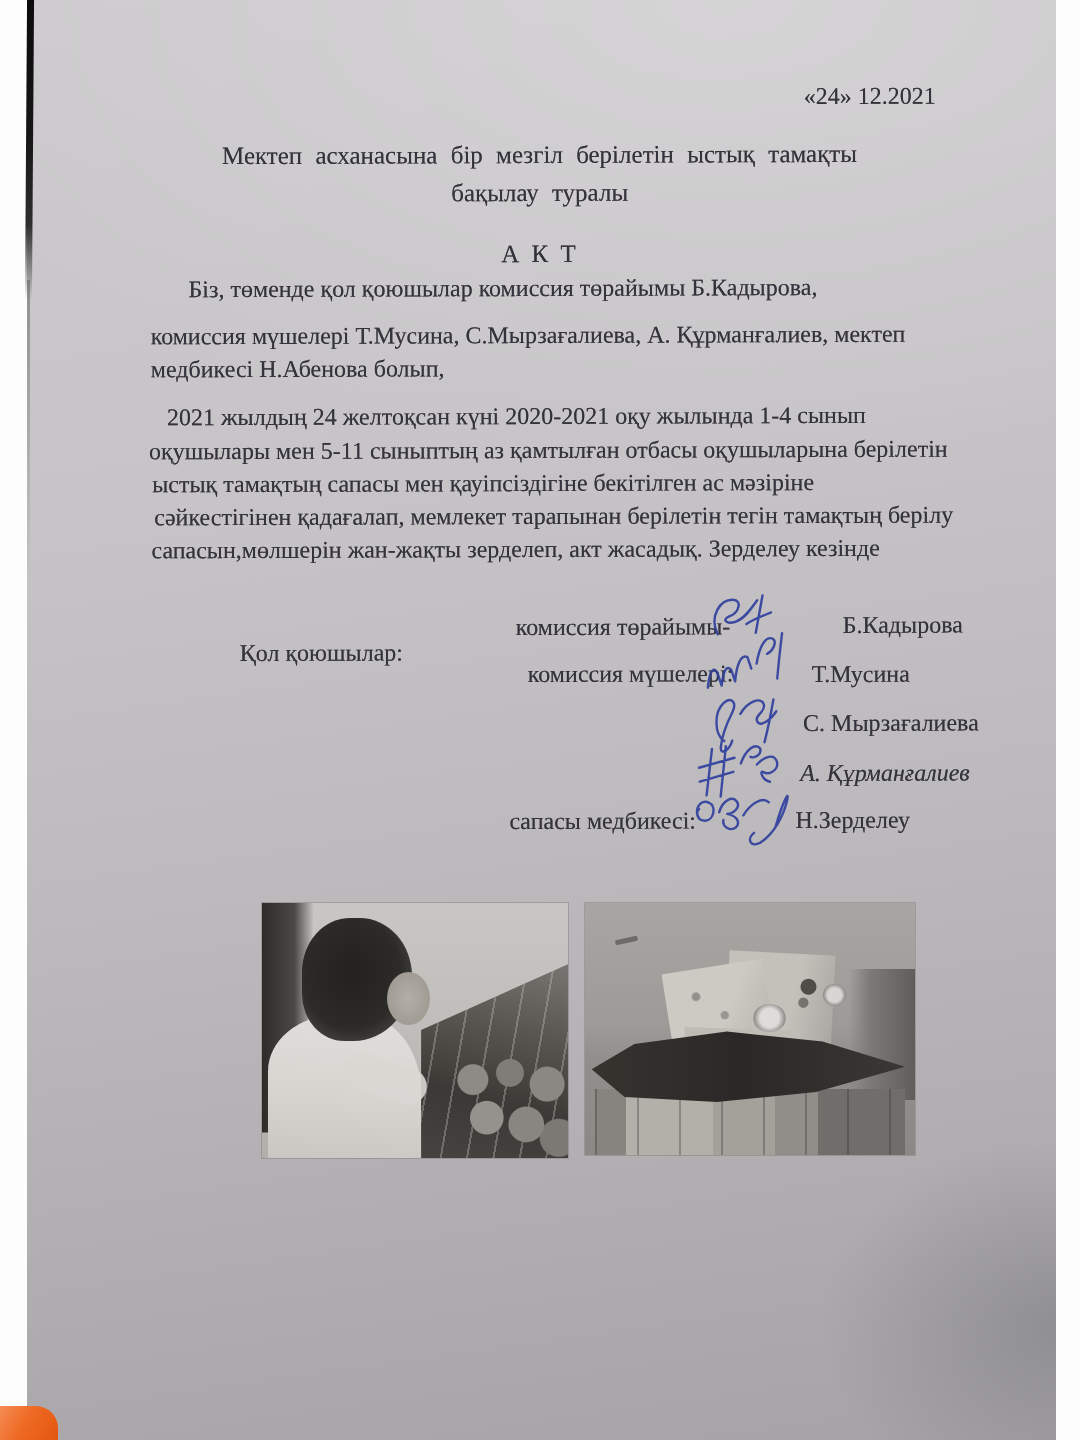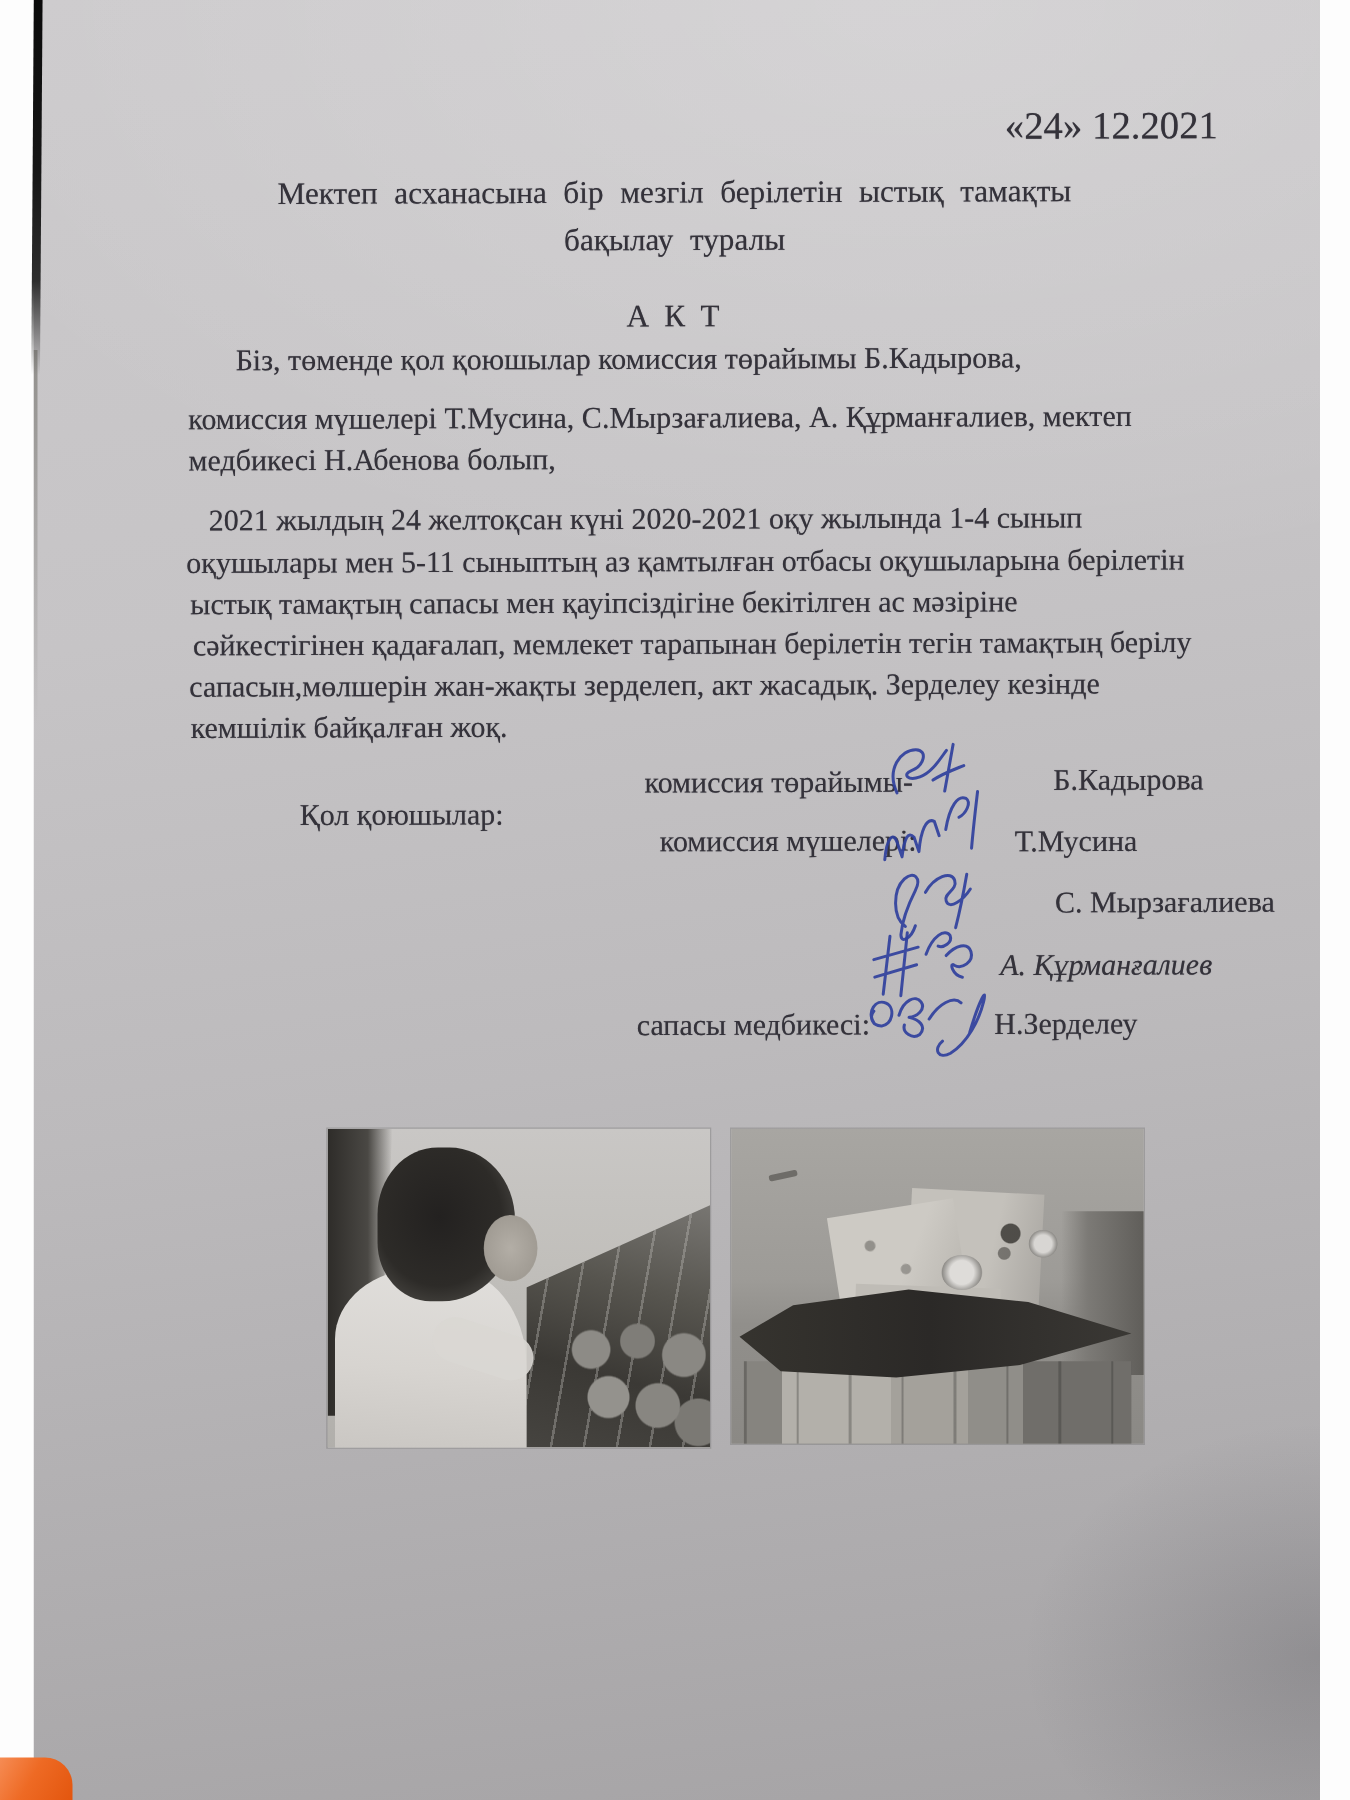--- a/index.html
+++ b/index.html
@@ -33,21 +33,21 @@
     position:absolute;left:27px;top:280px;width:3px;height:300px;
     background:linear-gradient(180deg,rgba(90,88,80,0.5),rgba(120,118,110,0) 100%);
   }
 
   
   .doc{position:absolute;left:27px;top:0;width:1029px;height:1440px;transform:rotate(-0.2deg);color:#34323a;}
   .t{position:absolute;font-size:24px;white-space:nowrap;text-shadow:0 0 0.6px rgba(30,30,40,0.55);}
   .center{left:0;width:1029px;text-align:center;}
   .title-line{word-spacing:7px;font-size:25px;}
   .akt{font-size:25px;letter-spacing:3px;}
-  .date{font-size:31px;text-align:right;}
+  .date{font-size:24px;text-align:right;}
 
   
   .sig{position:absolute;}
   .sig svg{width:100%;height:100%;display:block;}
   .sig path{fill:none;stroke:#30409d;stroke-width:2.4;stroke-linecap:round;stroke-linejoin:round;opacity:0.92;}
 
   
   .photo{position:absolute;overflow:hidden;box-shadow:0 0 0 1px rgba(105,105,105,0.35);}
   .photo *{position:absolute;}
   .photo1{
@@ -141,31 +141,30 @@
 
     <div class="t" style="left:163px;top:275px;">Біз, төменде қол қоюшылар комиссия төрайымы  Б.Кадырова,</div>
     <div class="t" style="left:125px;top:322px;">комиссия мүшелері  Т.Мусина, С.Мырзағалиева, А. Құрманғалиев, мектеп</div>
     <div class="t" style="left:125px;top:355px;">медбикесі Н.Абенова болып,</div>
 
     <div class="t" style="left:141px;top:403px;">2021 жылдың 24 желтоқсан  күні  2020-2021 оқу жылында 1-4 сынып</div>
     <div class="t" style="left:123px;top:437px;">оқушылары мен 5-11 сыныптың аз қамтылған отбасы оқушыларына берілетін</div>
     <div class="t" style="left:126px;top:470px;">ыстық тамақтың сапасы мен қауіпсіздігіне бекітілген ас мәзіріне</div>
     <div class="t" style="left:128px;top:503px;">сәйкестігінен қадағалап, мемлекет тарапынан берілетін тегін тамақтың берілу</div>
     <div class="t" style="left:125px;top:536px;">сапасын,мөлшерін жан-жақты зерделеп, акт жасадық. Зерделеу кезінде</div>
-    <div class="t" style="left:126px;top:569px;">кемшілік байқалған  жоқ.</div>
 
     <div class="t" style="left:213px;top:639px;">Қол қоюшылар:</div>
 
     <div class="t" style="left:489px;top:614px;">комиссия төрайымы-</div>
     <div class="t" style="left:782px;top:613px;margin-left:34px;">Б.Кадырова</div>
 
     <div class="t" style="left:501px;top:661px;">комиссия мүшелері:</div>
     <div class="t" style="left:785px;top:662px;text-align:right;">Т.Мусина</div>
 
-    <div class="t" style="left:817px;top:711px;">С. Мырзағалиева</div>
+    <div class="t" style="left:776px;top:711px;">С. Мырзағалиева</div>
 
     <div class="t" style="left:773px;top:761px;font-style:italic;">А. Құрманғалиев</div>
 
     <div class="t" style="left:482px;top:808px;">сапасы медбикесі:</div>
     <div class="t" style="left:768px;top:808px;">Н.Зерделеу</div>
 
     <div class="sig" style="left:675px;top:590px;width:100px;height:58px;transform:rotate(-8deg);">
       <svg viewBox="0 0 100 58">
           <path d="M14,40 C8,20 22,6 34,8 C44,10 38,22 28,24 C20,26 24,32 34,30 C44,28 52,18 58,12 M64,8 C60,20 56,32 52,44 M44,34 C52,30 62,28 70,26"></path>
         </svg>

